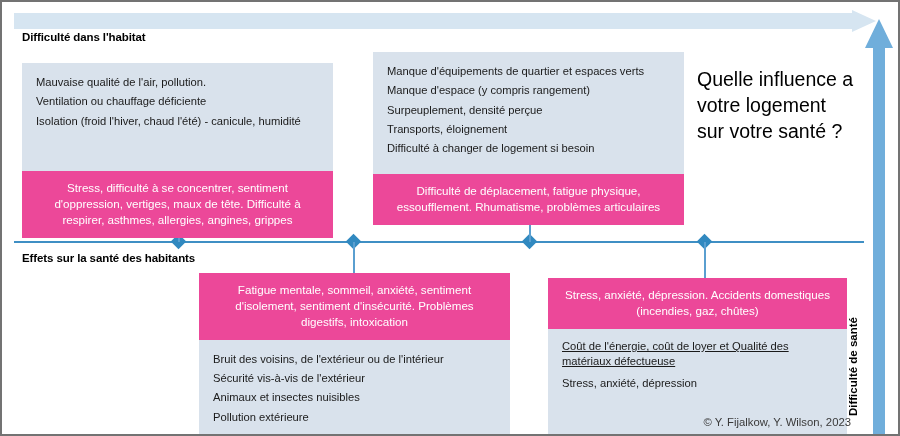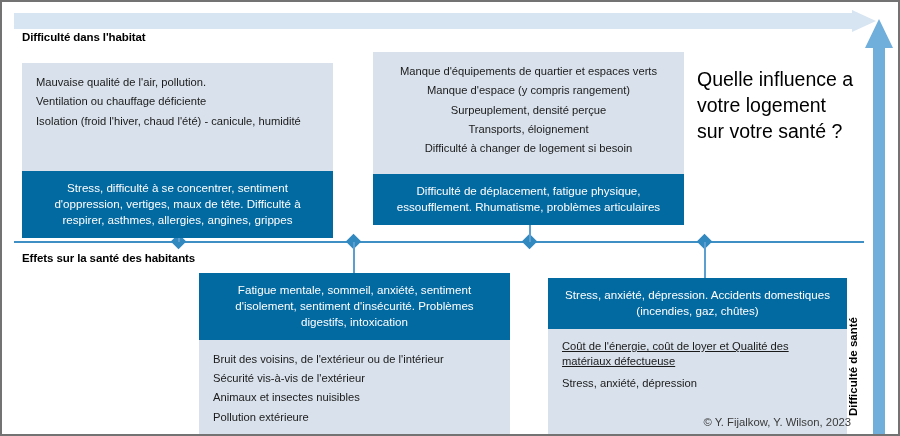--- a/index.html
+++ b/index.html
@@ -81,21 +81,21 @@
     position: absolute;
     box-sizing: border-box;
     display: flex;
     flex-direction: column;
   }
   .card-light {
     background: #d9e2ec;
     padding: 10px 14px 12px 14px;
   }
   .card-dark {
-    background: #0369a1;
+    background: #ec4899;
     color: #ffffff;
     padding: 9px 14px 10px 14px;
     text-align: center;
     line-height: 1.38;
     font-size: 11.6px;
   }
   .bullet-list {
     list-style: none;
     margin: 0;
     padding: 0;
@@ -105,21 +105,21 @@
     line-height: 1.72;
     color: #1a1a1a;
     white-space: nowrap;
   }
   .bullet-list li.wrap { white-space: normal; line-height: 1.34; margin-bottom: 5px; text-decoration: underline; }
 
   
   #box-top-1       { left: 20px;  top: 61px;  width: 311px; }
   #box-top-1 .card-light { min-height: 86px; }
   #box-top-2       { left: 371px; top: 50px;  width: 311px; }
-  #box-top-2 .card-light { min-height: 100px; text-align: center; }
+  #box-top-2 .card-light { min-height: 100px; }
   #box-bot-1       { left: 197px; top: 271px; width: 311px; }
   #box-bot-1 .card-light { min-height: 96px; }
   #box-bot-2       { left: 546px; top: 276px; width: 299px; }
   #box-bot-2 .card-light { min-height: 96px; }
 
   
   #headline {
     position: absolute;
     left: 695px;
     top: 65px;

